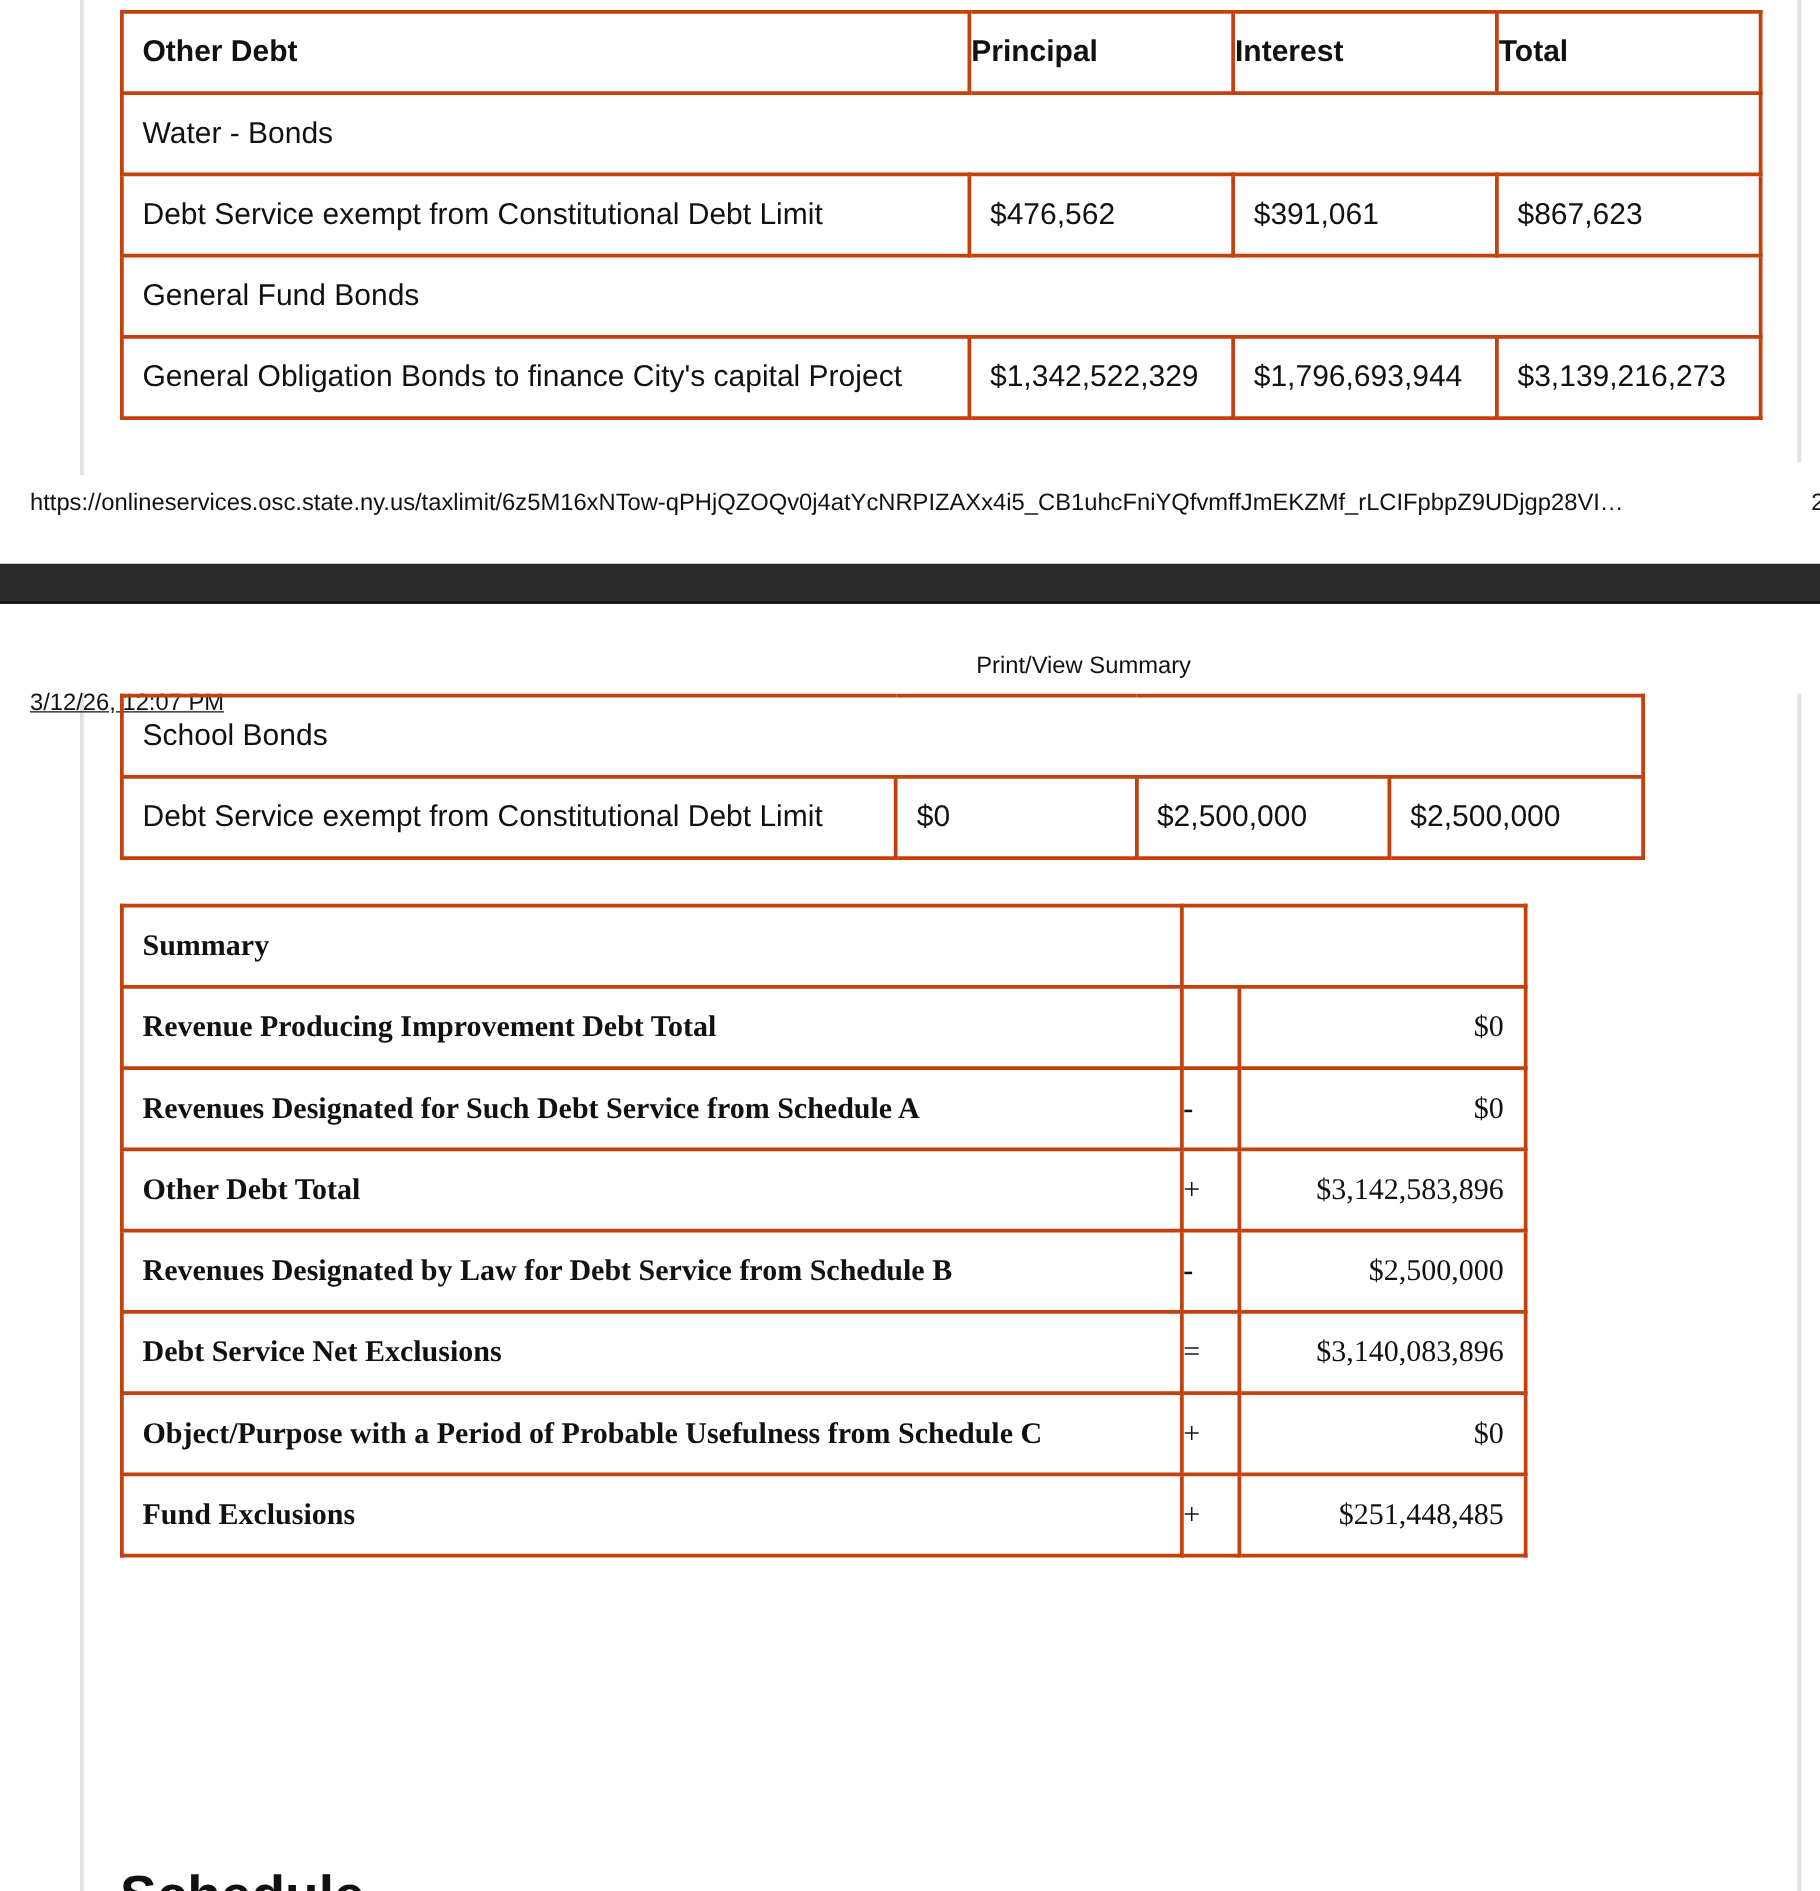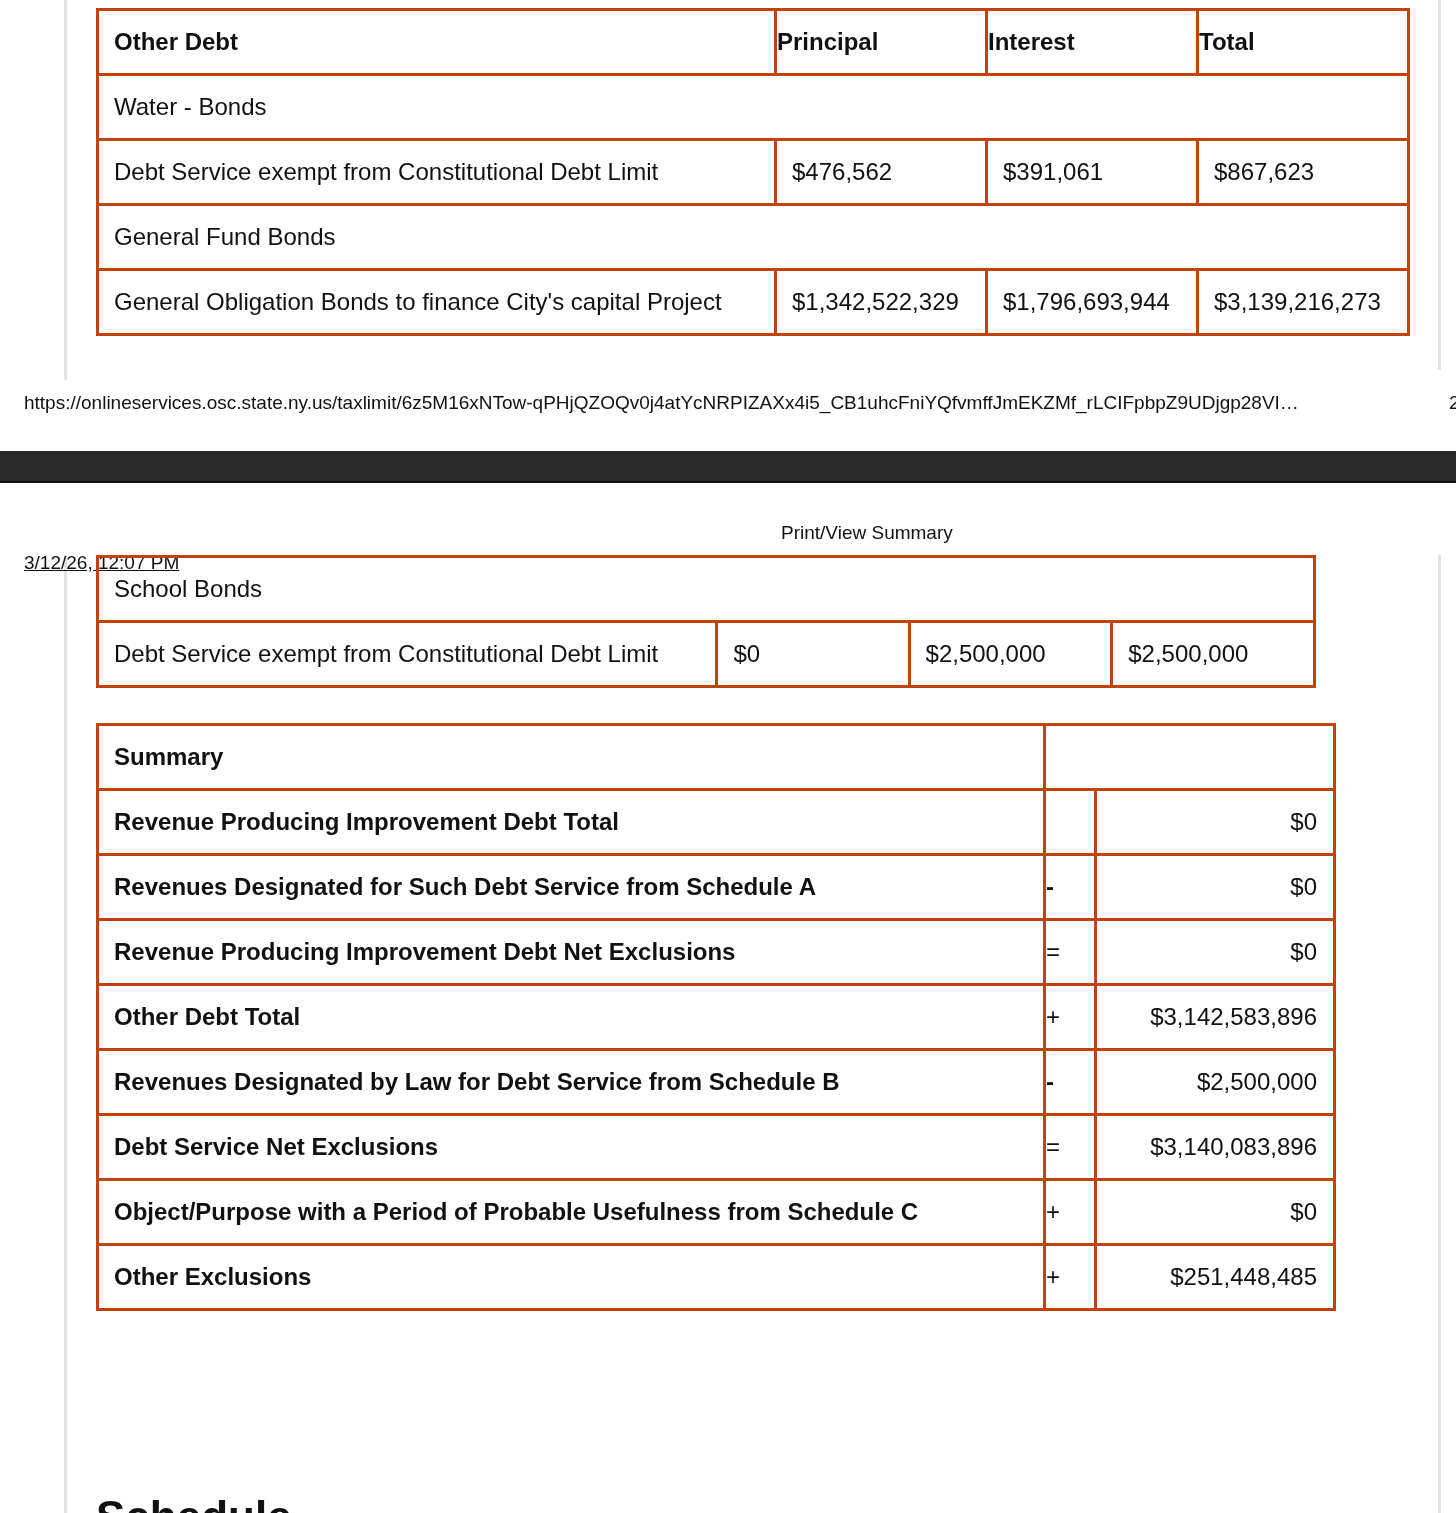--- a/index.html
+++ b/index.html
@@ -9,21 +9,21 @@
       font-family: "Liberation Sans", sans-serif;
     }
     .vline { position: absolute; width: 3px; background: #e2e2e2; }
     table { border-collapse: collapse; position: absolute; }
     td { border: 3px solid #c2410c; font-size: 24px; padding: 0 0 0 15px; height: 62px; color: #111; }
     .bold { font-weight: bold; }
     .center { text-align: left; padding: 0; }
     .right { text-align: right; padding: 0 16px 0 0; }
     #other-debt { left: 96px; top: 8px; width: 1314px; }
     #school { left: 96px; top: 555px; width: 1220px; }
-    #summary { left: 96px; top: 723px; width: 1240px; }
+    #summary { left: 96px; top: 723px; width: 1126px; font-family: Liberation Serif, serif; }
     .footer-url { position: absolute; left: 24px; top: 392px; font-size: 19px; color: #111; white-space: nowrap; }
     .page-num { position: absolute; left: 1449px; top: 392px; font-size: 19px; color: #111; }
     .page-break { position: absolute; left: 0; top: 451px; width: 1456px; height: 30px; background: #2a2a2a; border-bottom: 2px solid #111; }
     .header-date { position: absolute; left: 24px; top: 552px; font-size: 19px; color: #111; text-decoration: underline; }
     .header-title { position: absolute; left: 781px; top: 522px; font-size: 19px; color: #111; }
     .next-heading { position: absolute; left: 96px; top: 1492px; font-size: 44px; font-weight: bold; color: #111; }
   </style>
 </head>
 <body>
 
@@ -110,45 +110,40 @@
     <td class="bold">Revenue Producing Improvement Debt Total</td>
     <td class="bold center"></td>
     <td class="right">$0</td>
   </tr>
   <tr>
     <td class="bold">Revenues Designated for Such Debt Service from Schedule A</td>
     <td class="bold center">-</td>
     <td class="right">$0</td>
   </tr>
   <tr>
-    <td class="bold">Revenue Producing Improvement Debt Net Exclusions</td>
-    <td class="center">=</td>
-    <td class="right">$0</td>
-  </tr>
-  <tr>
     <td class="bold">Other Debt Total</td>
     <td class="center">+</td>
     <td class="right">$3,142,583,896</td>
   </tr>
   <tr>
     <td class="bold">Revenues Designated by Law for Debt Service from Schedule B</td>
     <td class="bold center">-</td>
     <td class="right">$2,500,000</td>
   </tr>
   <tr>
     <td class="bold">Debt Service Net Exclusions</td>
     <td class="center">=</td>
     <td class="right">$3,140,083,896</td>
   </tr>
   <tr>
     <td class="bold">Object/Purpose with a Period of Probable Usefulness from Schedule C</td>
     <td class="center">+</td>
     <td class="right">$0</td>
   </tr>
   <tr>
-    <td class="bold">Other Exclusions</td>
+    <td class="bold">Fund Exclusions</td>
     <td class="center">+</td>
     <td class="right">$251,448,485</td>
   </tr>
 </tbody>
   </table>
 
 <div class="next-heading">Schedule</div>
 
 </body></html>

